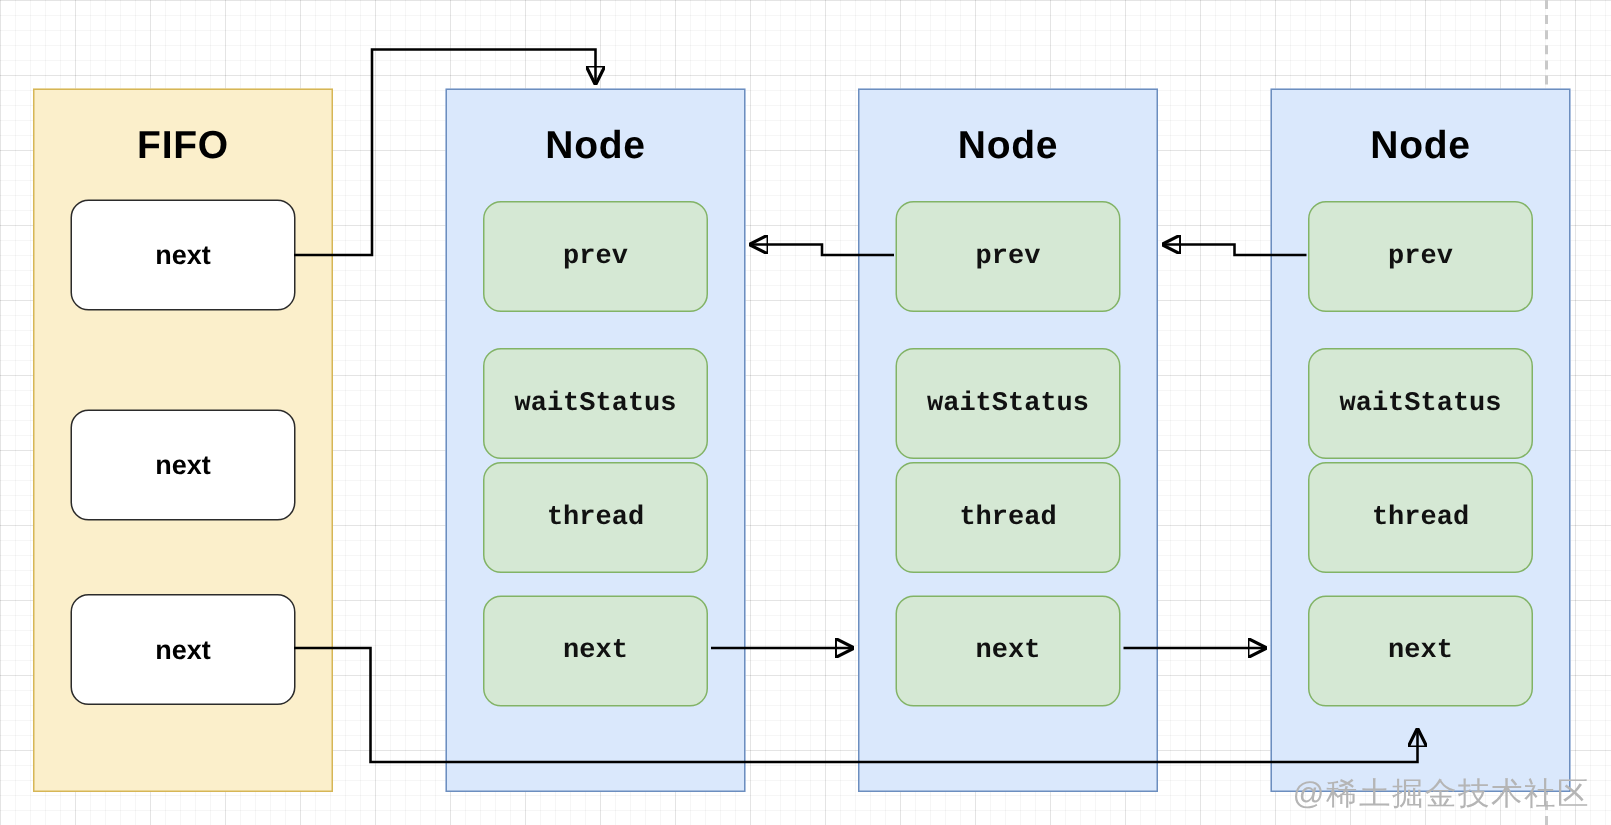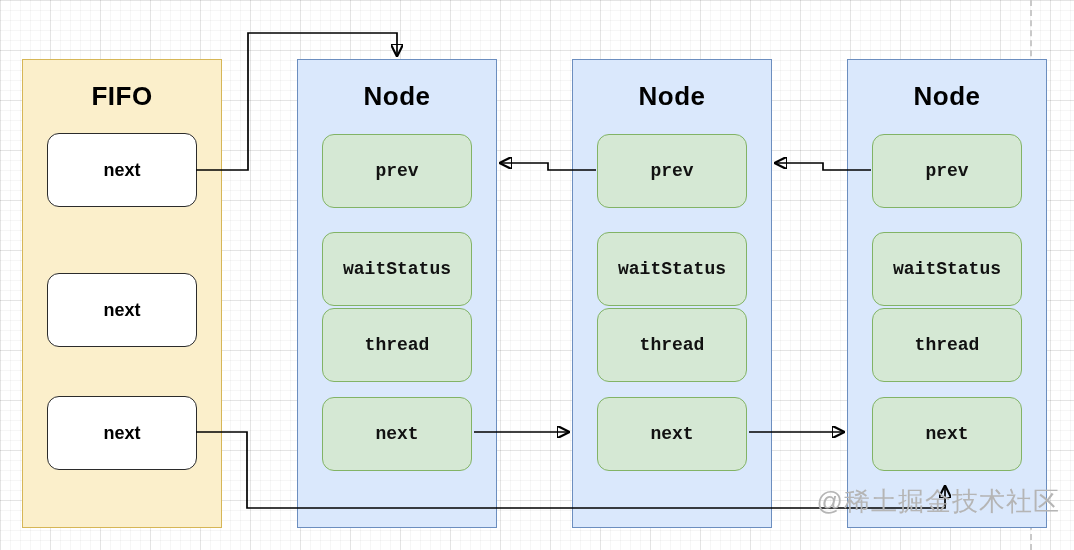--- a/index.html
+++ b/index.html
@@ -104,24 +104,24 @@
     z-index: 3;
     pointer-events: none;
   }
   .connectors path {
     fill: none;
     stroke: var(--arrow, #000000);
     stroke-width: 1.7;
   }
   .watermark {
     position: absolute;
-    top: 484px;
+    top: 515px;
     right: 14px;
     z-index: 4;
-    font-size: 26px;
+    font-size: 21px;
     letter-spacing: 1px;
     color: var(--watermark-color, #b5b5b5);
     font-family: "Liberation Sans", sans-serif;
   }
 </style>
 </head>
 <body>
 
 <div class="canvas">
 

